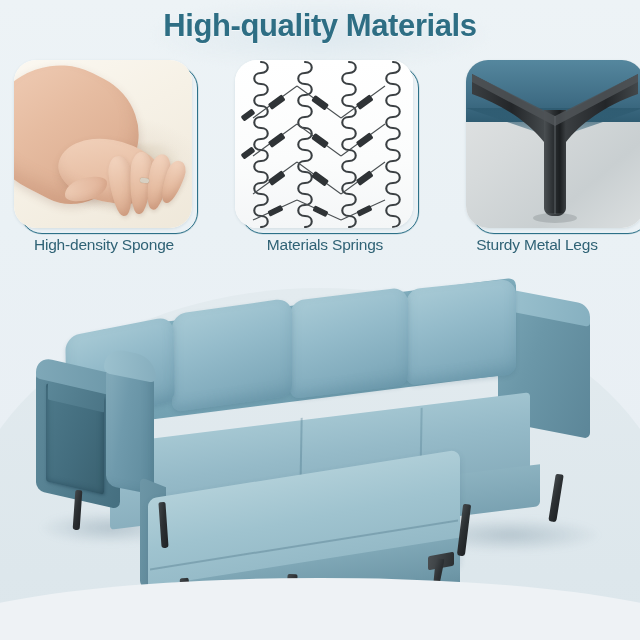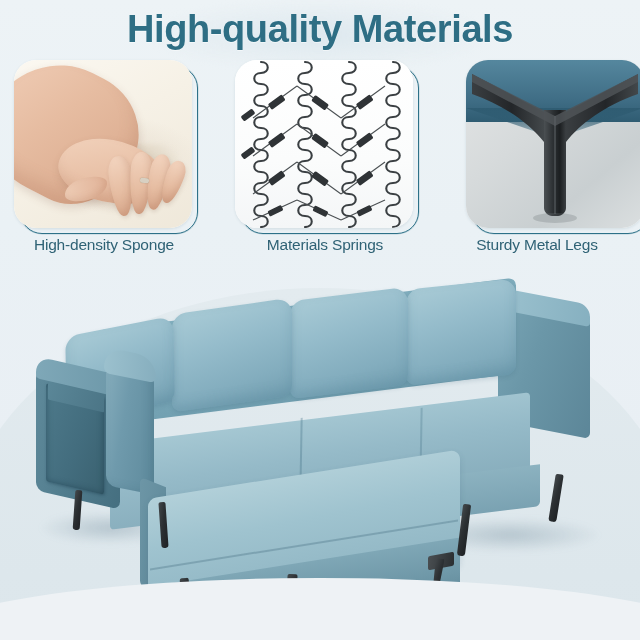--- a/index.html
+++ b/index.html
@@ -19,21 +19,21 @@
   .bg-blob {
     position:absolute; left:150px; top:0px; width:340px; height:70px;
     background:radial-gradient(ellipse at center,#dde8ee 0%,rgba(221,232,238,0) 72%);
     filter:blur(3px);
   }
 
   
   #title {
     position:absolute; top:8px; left:0; width:640px;
     text-align:center;
-    font-size:38px; font-weight:bold; letter-spacing:-0.4px;
+    font-size:31px; font-weight:bold; letter-spacing:-0.4px;
     color:#2e6e84;
     text-shadow:0 1px 0 rgba(255,255,255,.5);
   }
 
   
   #features {
     position:absolute; top:60px; left:0; width:612px; height:210px;
   }
   .feature {
     position:absolute; top:0; width:180px;

